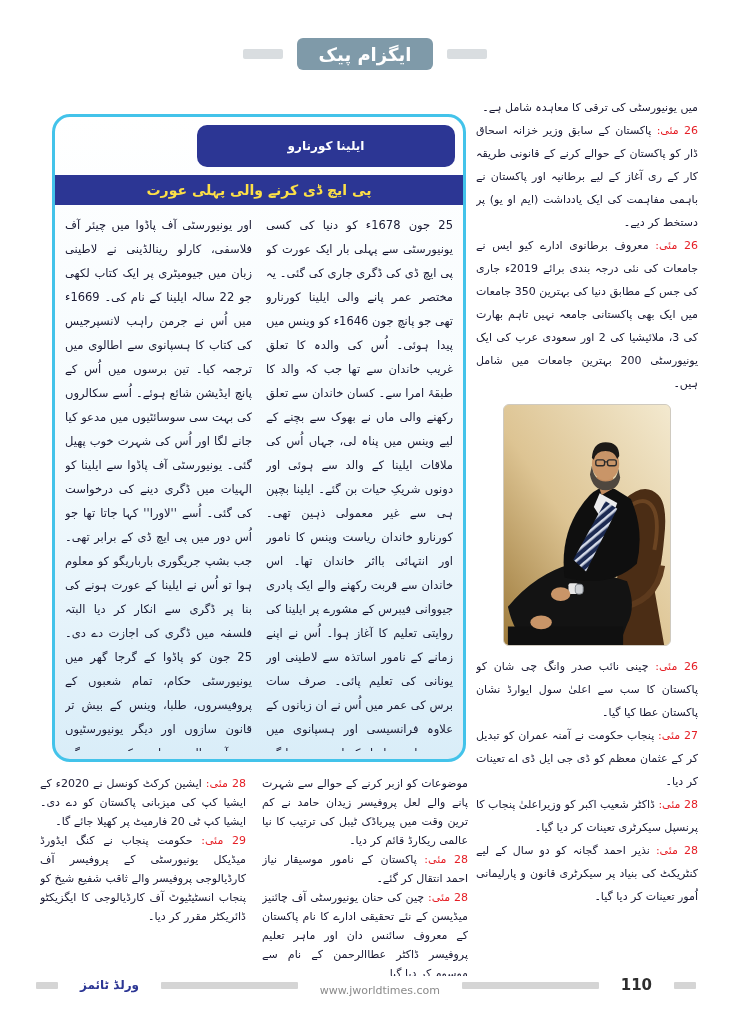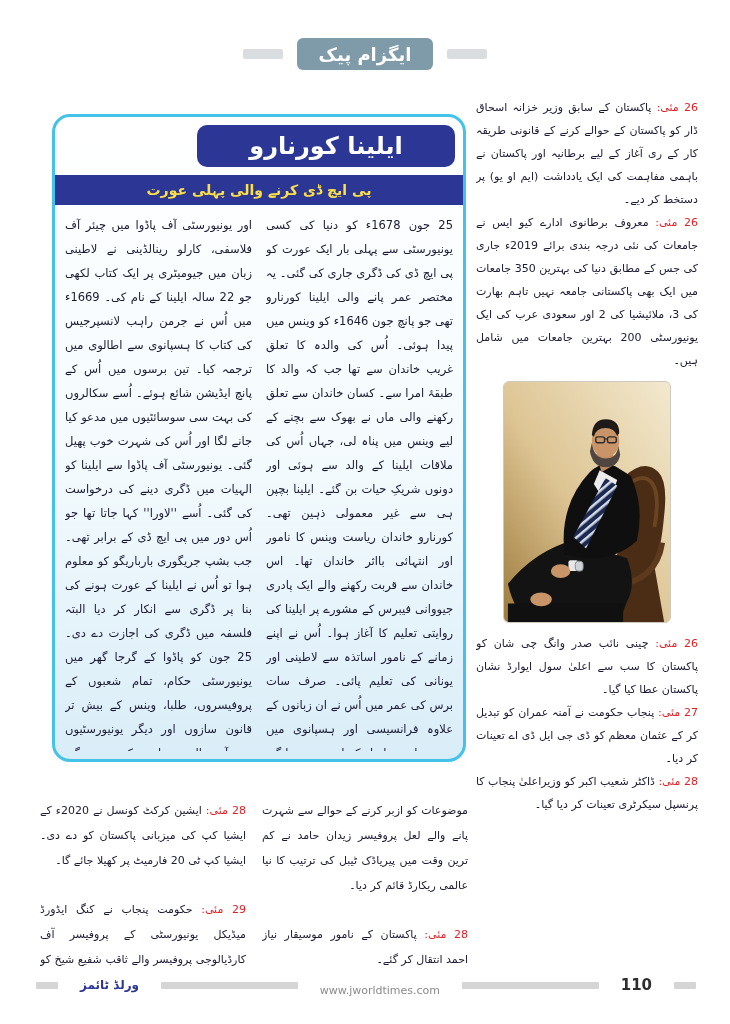--- a/index.html
+++ b/index.html
@@ -10,21 +10,21 @@
   .header-row { position:absolute; top:38px; left:0; right:0; display:flex; justify-content:center; align-items:center; gap:14px; }
   .header-dash { width:40px; height:10px; border-radius:2px; background:#d9dde0; }
   .exam-banner { background:#7f9aa9; color:#ffffff; border-radius:6px; padding:4px 22px; height:32px; display:flex; align-items:center; font-size:18px; font-weight:bold; direction:rtl; }
 
   
   .feature-box { position:absolute; left:52px; top:114px; width:414px; height:648px;
     border:3px solid #43c3ea; border-radius:18px;
     background:linear-gradient(180deg,#ffffff 0%, #f3fafd 55%, #d9edf8 100%); }
   .feature-title-chip { position:absolute; top:8px; right:8px; width:258px; height:42px;
     background:#2c3694; border-radius:10px; color:#ffffff; display:flex; align-items:center; justify-content:center;
-    font-size:24px; font-weight:bold; direction:rtl; }
+    font-size:12px; font-weight:bold; direction:rtl; }
   .feature-subtitle-bar { position:absolute; top:58px; left:0; right:0; height:30px;
     background:#2c3694; color:#fde047; display:flex; align-items:center; justify-content:center;
     font-size:14px; font-weight:bold; direction:rtl; }
   .box-columns { position:absolute; top:96px; left:10px; right:10px; bottom:8px;
     display:flex; gap:14px; direction:rtl; overflow:hidden; }
   .box-col { flex:1; direction:rtl; text-align:justify; font-size:11.5px; line-height:24px; color:#1a1a33; overflow:hidden; }
 
   
   .news-item { direction:rtl; text-align:justify; font-size:11px; line-height:23px; color:#1a1a33; margin:0; }
   .news-date { color:#e51e25; font-weight:normal; }
@@ -32,21 +32,21 @@
   
   .right-col { position:absolute; left:476px; top:96px; width:222px; height:882px; overflow:hidden; }
 
   .portrait-frame { width:168px; height:242px; margin:9px auto 9px auto; border:1px solid #cfcac0; border-radius:6px; overflow:hidden; background:#e7d7b3; }
   .portrait-frame svg { display:block; width:100%; height:100%; }
 
   
   .bottom-cols { position:absolute; left:40px; top:774px; width:428px; height:202px;
     display:flex; gap:16px; direction:rtl; overflow:hidden; }
   .bottom-col { flex:1; overflow:hidden; }
-  .bottom-col .news-item { line-height:25px;margin-top:24px; }
+  .bottom-col .news-item { line-height:19px; }
 
   
   .footer { position:absolute; left:36px; right:34px; top:977px; height:16px; display:flex; align-items:center; gap:22px; }
   .f-bar { height:7px; background:#d5d5d5; border-radius:1px; }
   .f-bar.small { width:22px; }
   .f-bar.grow { flex:1; }
   .footer-brand { color:#2c3694; font-weight:bold; font-size:12px; direction:rtl; white-space:nowrap; }
   .footer-url { color:#8a8a8a; font-size:11px; white-space:nowrap;margin-top:10px; }
   .footer-page { color:#2e2e2e; font-weight:bold; font-size:15px; white-space:nowrap; }
 </style>
@@ -67,20 +67,21 @@
     <div class="box-columns">
       <div class="box-col">25 جون 1678ء کو دنیا کی کسی یونیورسٹی سے پہلی بار ایک عورت کو پی ایچ ڈی کی ڈگری جاری کی گئی۔ یہ مختصر عمر پانے والی ایلینا کورنارو تھی جو پانچ جون 1646ء کو وینس میں پیدا ہوئی۔ اُس کی والدہ کا تعلق غریب خاندان سے تھا جب کہ والد کا طبقۂ امرا سے۔ کسان خاندان سے تعلق رکھنے والی ماں نے بھوک سے بچنے کے لیے وینس میں پناہ لی، جہاں اُس کی ملاقات ایلینا کے والد سے ہوئی اور دونوں شریکِ حیات بن گئے۔ ایلینا بچپن ہی سے غیر معمولی ذہین تھی۔ کورنارو خاندان ریاست وینس کا نامور اور انتہائی بااثر خاندان تھا۔ اس خاندان سے قربت رکھنے والے ایک پادری جیووانی فیبرس کے مشورے پر ایلینا کی روایتی تعلیم کا آغاز ہوا۔ اُس نے اپنے زمانے کے نامور اساتذہ سے لاطینی اور یونانی کی تعلیم پائی۔ صرف سات برس کی عمر میں اُس نے ان زبانوں کے علاوہ فرانسیسی اور ہسپانوی میں بھی مہارت حاصل کر لی۔ حیرت انگیز طور پر یورپ میں پلی بڑھی ایلینا کو عبرانی اور عربی پر بھی عبور تھا۔ اُسے ہفت زبان (Oraculum Septilingue) کا خطاب بھی دیا گیا۔ بعد ازاں اُس نے ریاضی، فلسفہ اور الہیات کی تعلیم حاصل کی۔ وہ ایک ماہر موسیقار تھی اور ہارپسیکارڈ، پیانو (قدیم)، بربط اور وائلن سے پوری آگاہی رکھتی تھی۔ اپنی زندگی میں اُس نے شاندار موسیقی تخلیق کی۔ 20 برس کی عمر کے لگ بھگ اُسے طبیعات، فلکیات اور لسانیات میں دلچسپی پیدا ہوئی۔ قابلیت کی بنا پر اسے فلسفہ پڑھانے والے اُستاد</div>
       <div class="box-col">اور یونیورسٹی آف پاڈوا میں چیئر آف فلاسفی، کارلو رینالڈینی نے لاطینی زبان میں جیومیٹری پر ایک کتاب لکھی جو 22 سالہ ایلینا کے نام کی۔ 1669ء میں اُس نے جرمن راہب لانسپرجیس کی کتاب کا ہسپانوی سے اطالوی میں ترجمہ کیا۔ تین برسوں میں اُس کے پانچ ایڈیشن شائع ہوئے۔ اُسے سکالروں کی بہت سی سوسائٹیوں میں مدعو کیا جانے لگا اور اُس کی شہرت خوب پھیل گئی۔ یونیورسٹی آف پاڈوا سے ایلینا کو الہیات میں ڈگری دینے کی درخواست کی گئی۔ اُسے ''لاورا'' کہا جاتا تھا جو اُس دور میں پی ایچ ڈی کے برابر تھی۔ جب بشپ جریگوری بارباریگو کو معلوم ہوا تو اُس نے ایلینا کے عورت ہونے کی بنا پر ڈگری سے انکار کر دیا البتہ فلسفہ میں ڈگری کی اجازت دے دی۔ 25 جون کو پاڈوا کے گرجا گھر میں یونیورسٹی حکام، تمام شعبوں کے پروفیسروں، طلبا، وینس کے بیش تر قانون سازوں اور دیگر یونیورسٹیوں سے آنے والے مہمانوں کی موجودگی میں اُسے ڈگری دی گئی۔ اس تقریب میں ایلینا کی ایک گھنٹا پر محیط تقریر کو پورے انہماک کے ساتھ سنا گیا جس میں اُس نے فلسفیانہ مسائل کی گرہیں کھولنے کی کوشش کی۔ اپنی زندگی کے آخری سات برس اُس نے مطالعے اور فلاحی کاموں میں گزارے۔ اُس کا انتقال 26 جولائی 1684ء میں ٹیوبرکلوسس (ٹی بی) سے ہوا۔ پانچ جون 2019ء کو اُس کی 373 ویں سال گرہ کے موقع پر گوگل نے ''گوگل ڈوڈل'' کے ذریعے اُسے خراج تحسین پیش کیا۔</div>
     </div>
   </div>
 
   <div class="right-col">
 
     <div>
 
+        <p class="news-item"> <span>میں یونیورسٹی کی ترقی کا معاہدہ شامل ہے۔</span></p>
 
         <p class="news-item"><span class="news-date">26 مئی:</span> <span>پاکستان کے سابق وزیر خزانہ اسحاق ڈار کو پاکستان کے حوالے کرنے کے قانونی طریقہ کار کے ری آغاز کے لیے برطانیہ اور پاکستان نے باہمی مفاہمت کی ایک یادداشت (ایم او یو) پر دستخط کر دیے۔</span></p>
 
         <p class="news-item"><span class="news-date">26 مئی:</span> <span>معروف برطانوی ادارے کیو ایس نے جامعات کی نئی درجہ بندی برائے 2019ء جاری کی جس کے مطابق دنیا کی بہترین 350 جامعات میں ایک بھی پاکستانی جامعہ نہیں تاہم بھارت کی 3، ملائیشیا کی 2 اور سعودی عرب کی ایک یونیورسٹی 200 بہترین جامعات میں شامل ہیں۔</span></p>
       </div>
 
     <div class="portrait-frame">
       <svg viewBox="0 0 170 245" preserveAspectRatio="none">
         <defs>
           <linearGradient id="bgGrad" x1="1" y1="0" x2="0" y2="1">
@@ -127,20 +128,21 @@
     </div>
 
     <div>
 
         <p class="news-item"><span class="news-date">26 مئی:</span> <span>چینی نائب صدر وانگ چی شان کو پاکستان کا سب سے اعلیٰ سول ایوارڈ نشان پاکستان عطا کیا گیا۔</span></p>
 
         <p class="news-item"><span class="news-date">27 مئی:</span> <span>پنجاب حکومت نے آمنہ عمران کو تبدیل کر کے عثمان معظم کو ڈی جی ایل ڈی اے تعینات کر دیا۔</span></p>
 
         <p class="news-item"><span class="news-date">28 مئی:</span> <span>ڈاکٹر شعیب اکبر کو وزیراعلیٰ پنجاب کا پرنسپل سیکرٹری تعینات کر دیا گیا۔</span></p>
 
+        <p class="news-item"><span class="news-date">28 مئی:</span> <span>نذیر احمد گجانہ کو دو سال کے لیے کنٹریکٹ کی بنیاد پر سیکرٹری قانون و پارلیمانی اُمور تعینات کر دیا گیا۔</span></p>
 
 
         <p class="news-item"> </p>
 
       </div>
   </div>
 
   <div class="bottom-cols">
     <div class="bottom-col">
 

